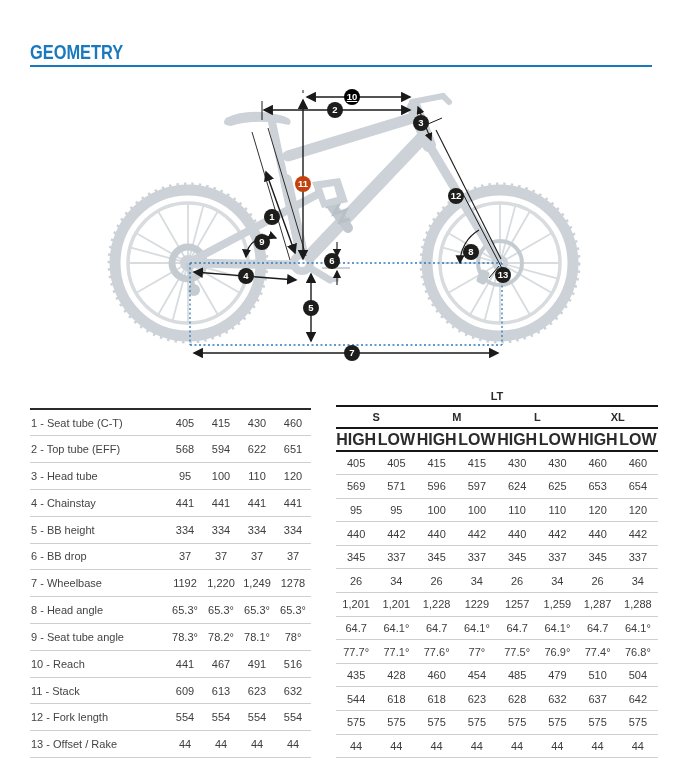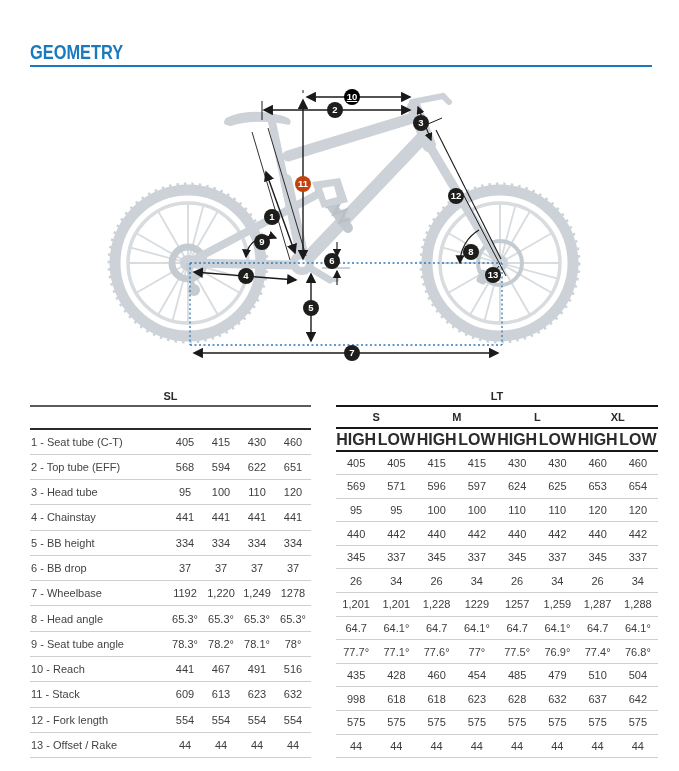--- a/index.html
+++ b/index.html
@@ -183,37 +183,34 @@
       <div class="callout" style="left: 413px; top: 75px; background: rgb(29, 29, 27);">3</div>
       <div class="callout" style="left: 238px; top: 228px; background: rgb(29, 29, 27);">4</div>
       <div class="callout" style="left: 303px; top: 260px; background: rgb(29, 29, 27);">5</div>
       <div class="callout" style="left: 324px; top: 213px; background: rgb(29, 29, 27);">6</div>
       <div class="callout" style="left: 344px; top: 305px; background: rgb(29, 29, 27);">7</div>
       <div class="callout" style="left: 463px; top: 204px; background: rgb(29, 29, 27);">8</div>
       <div class="callout" style="left: 254px; top: 194px; background: rgb(29, 29, 27);">9</div>
       <div class="callout" style="left: 344px; top: 49px; background: #000000; text-decoration: underline;">10</div>
       <div class="callout" style="left: 295px; top: 136px; background: #c2410c;">11</div>
       <div class="callout" style="left: 448px; top: 148px; background: rgb(29, 29, 27);">12</div>
-      <div class="callout" style="left: 485px; top: 227px; background: rgb(29, 29, 27);">13</div>
+      <div class="callout" style="left: 495px; top: 227px; background: rgb(29, 29, 27);">13</div>
     </div>
 
   <div class="tables">
 
     <table class="tbl-left">
       <colgroup>
         <col class="c-label">
           <col class="c-val">
           <col class="c-val">
           <col class="c-val">
           <col class="c-val">
       </colgroup>
       <thead>
-        <tr class="grp-row sl-underline">
-          <th colspan="5">SL</th>
-        </tr>
         <tr class="spacer-row">
           <td colspan="5"></td>
         </tr>
       </thead>
       <tbody>
           <tr>
             <td class="lbl">1 - Seat tube (C-T)</td>
             <td>405</td>
             <td>415</td>
             <td>430</td>
@@ -433,21 +430,21 @@
             <td>435</td>
             <td>428</td>
             <td>460</td>
             <td>454</td>
             <td>485</td>
             <td>479</td>
             <td>510</td>
             <td>504</td>
           </tr>
           <tr>
-            <td>998</td>
+            <td>544</td>
             <td>618</td>
             <td>618</td>
             <td>623</td>
             <td>628</td>
             <td>632</td>
             <td>637</td>
             <td>642</td>
           </tr>
           <tr>
             <td>575</td>

